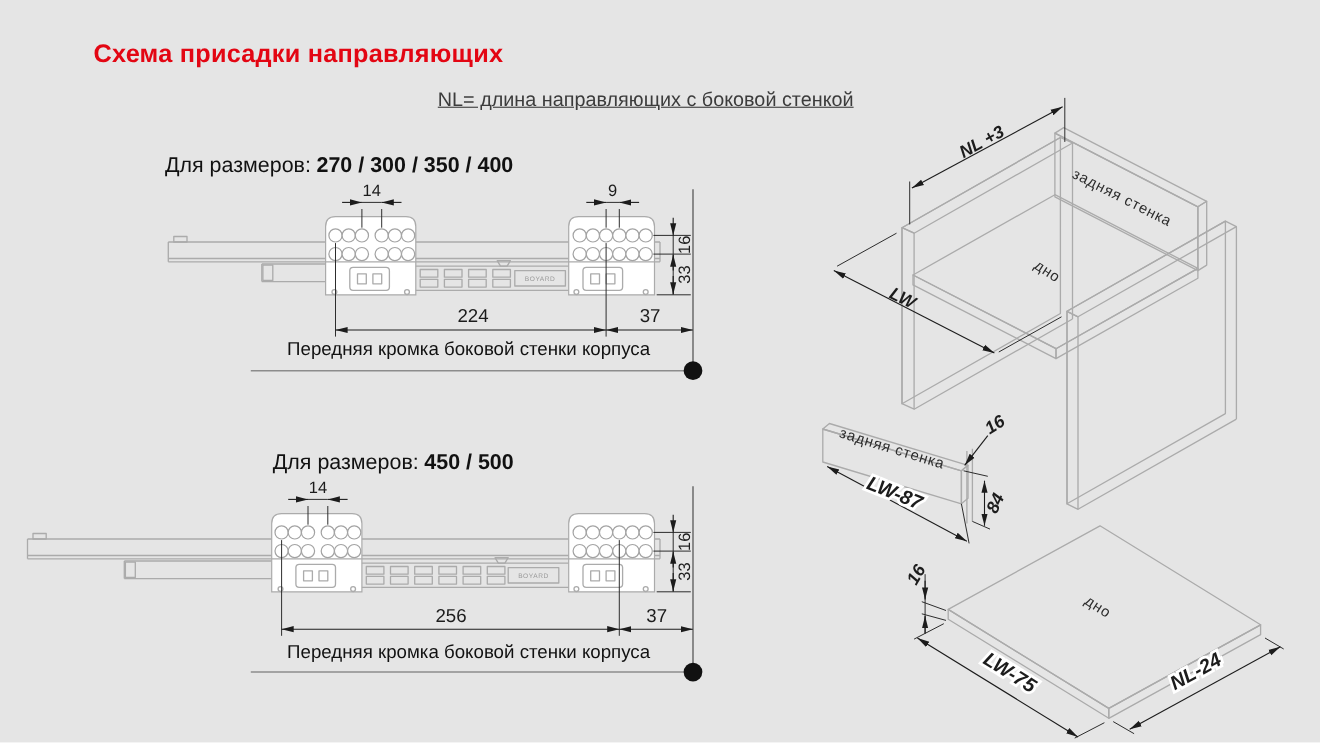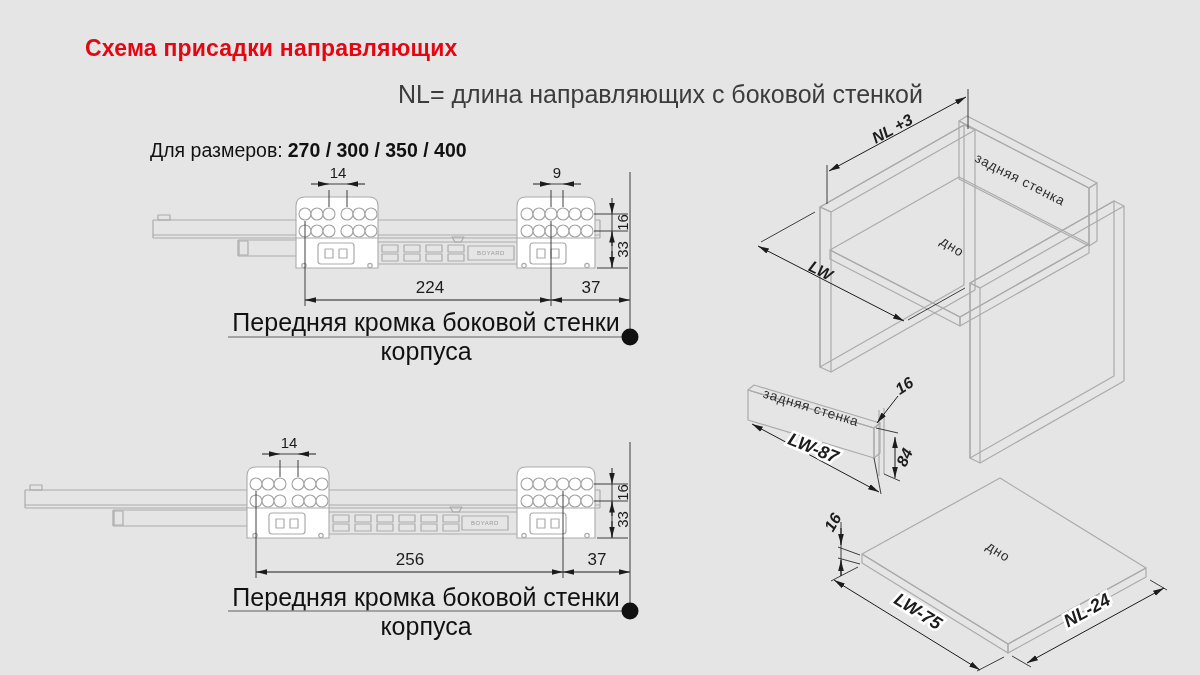--- a/index.html
+++ b/index.html
@@ -2,26 +2,26 @@
 <html style="--accent: #e30613;"><head>
 <meta charset="utf-8">
 <style>
   html,body{margin:0;padding:0;background:#fff;}
   .page{position:relative;width:1200px;height:675px;background:#e5e5e5;overflow:hidden;
         font-family:"Liberation Sans",sans-serif;}
   .abs{position:absolute;}
   .heading{font-size:23px;font-weight:bold;color:var(--accent,#e30613);letter-spacing:0.2px;}
   #t-left{left:85px;top:35px;}
   #t-right{left:763px;top:35px;}
-  #subtitle{left:398px;top:80px;font-size:25px;color:#3c3c3c;}
+  #subtitle{left:398px;top:80px;font-size:18px;color:#3c3c3c;text-decoration:underline;}
   .dtitle{font-size:19.5px;color:#111;}
   #d1-title{left:150px;top:139px;}
   #d2-title{left:248px;top:409px;}
   .dtitle b{margin-left:5px;text-align:right;}
-  .edge-label{width:392px;text-align:center;font-size:25px;color:#111;}
+  .edge-label{width:392px;text-align:center;font-size:17px;color:#111;}
   #d1-edge{left:230px;top:308px;}
   #d2-edge{left:230px;top:583px;}
   svg{position:absolute;left:0;top:0;}
   .g{stroke:#ababab;stroke-width:1.2;fill:none;stroke-linejoin:round;}
   .gf{stroke:#ababab;stroke-width:1.1;fill:#ffffff;}
   .hole{stroke:#a3a3a3;stroke-width:1.1;fill:#ffffff;}
   .x{stroke:#2a2a2a;stroke-width:0.9;fill:none;}
   .edge{stroke:#3f3f3f;stroke-width:1;fill:none;}
   .uline{stroke:#8c8c8c;stroke-width:1.4;}
   .da{stroke:#1c1c1c;stroke-width:1;marker-end:url(#ah);fill:none;}
@@ -37,20 +37,21 @@
 </style>
 </head>
 <body>
 
 <div class="page">
 
   <div class="abs heading" id="t-left">Схема присадки направляющих</div>
   <div class="abs" id="subtitle">NL= длина направляющих с боковой стенкой</div>
 
   <div class="abs dtitle" id="d1-title"><span>Для размеров:</span><b>270 / 300 / 350 / 400</b></div>
+  <div class="abs dtitle" id="d2-title"><span>Для размеров:</span><b>450 / 500</b></div>
 
   <div class="abs edge-label" id="d1-edge">Передняя кромка боковой стенки корпуса</div>
   <div class="abs edge-label" id="d2-edge">Передняя кромка боковой стенки корпуса</div>
 
   <svg width="1200" height="675" viewBox="0 0 1200 675">
     <defs>
       <marker id="ah" markerUnits="userSpaceOnUse" markerWidth="12" markerHeight="8" refX="11" refY="4" orient="auto-start-reverse">
         <path d="M0,1.2 L11,4 L0,6.8 Z" fill="#1c1c1c"></path>
       </marker>
     </defs>

